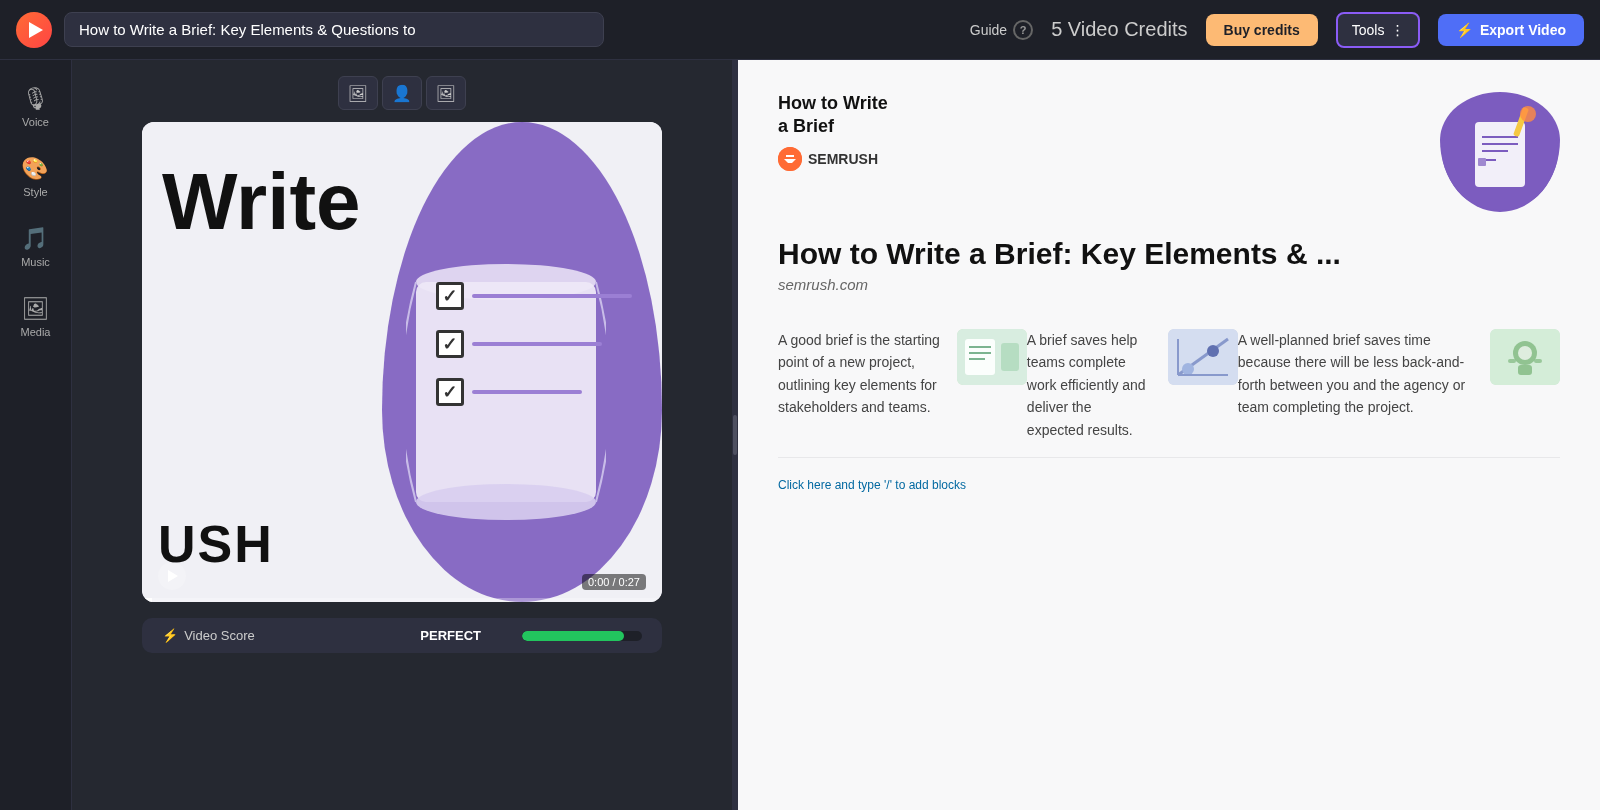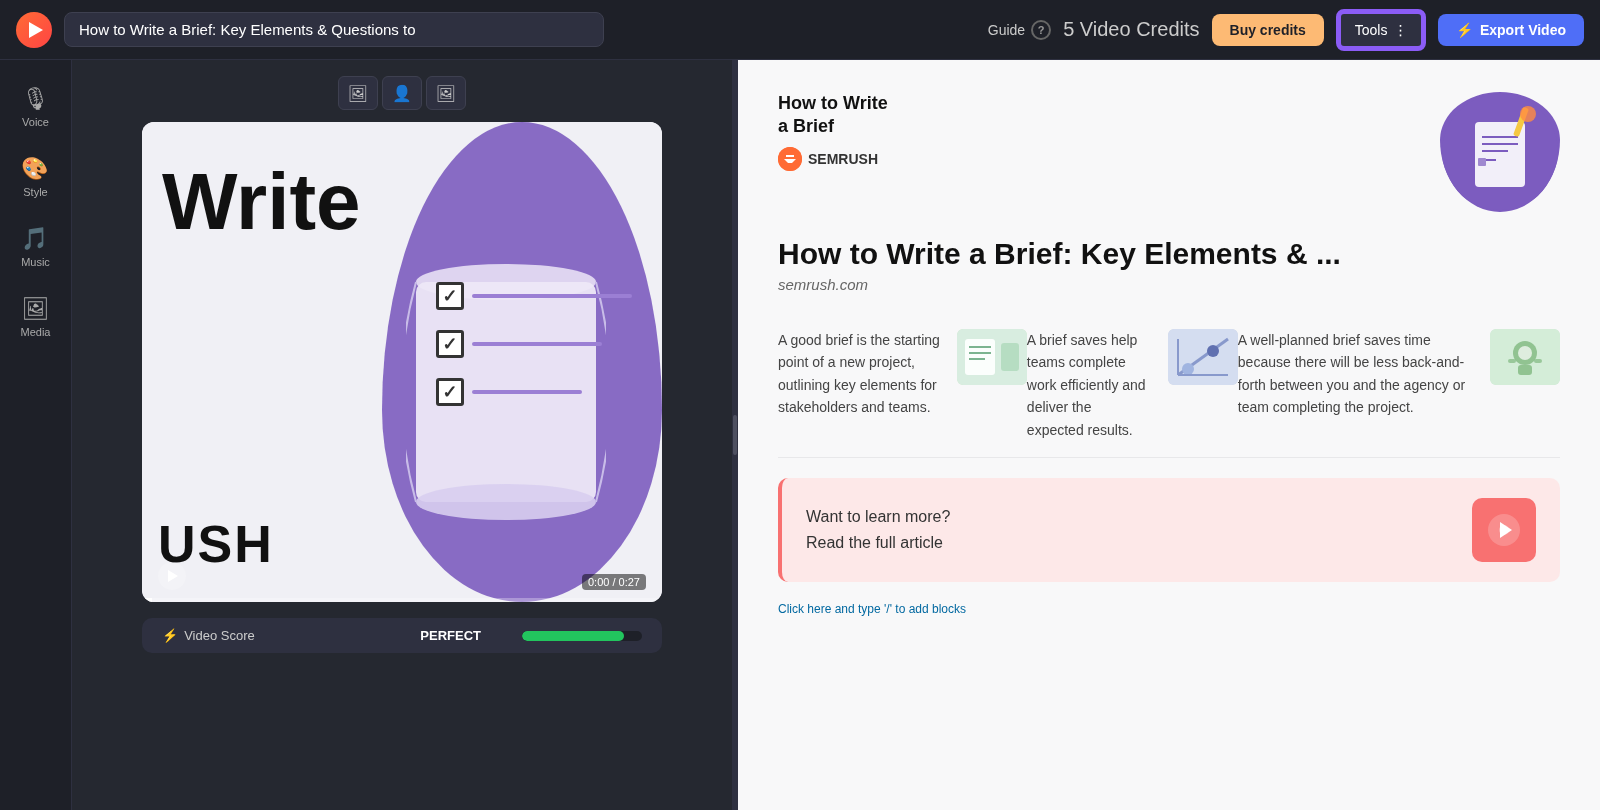--- a/index.html
+++ b/index.html
@@ -39,21 +39,21 @@
       border-radius: 8px;
       color: #fff;
       font-size: 15px;
       padding: 8px 14px;
       outline: none;
     }
     .topbar-right {
       margin-left: auto;
       display: flex;
       align-items: center;
-      gap: 12px;
+      gap: 18px;
     }
     .guide-btn {
       display: flex; align-items: center; gap: 6px;
       color: #ccc; font-size: 14px; cursor: pointer;
       background: none; border: none; color: #ccc;
     }
     .guide-icon {
       width: 20px; height: 20px;
       border: 2px solid #666;
       border-radius: 50%;
@@ -69,21 +69,21 @@
       border: none;
       border-radius: 8px;
       padding: 8px 18px;
       font-size: 14px;
       font-weight: 600;
       cursor: pointer;
     }
     .tools-btn {
       background: #2e3040;
       color: #fff;
-      border: 5px solid #8b5cf6;
+      border: 2px solid #8b5cf6;
       border-radius: 8px;
       padding: 8px 14px;
       font-size: 14px;
       cursor: pointer;
       display: flex; align-items: center; gap: 6px;
     }
     .export-btn {
       background: #4f6ef7;
       color: #fff;
       border: none;
@@ -628,31 +628,17 @@
             <circle cx="35" cy="24" r="12" fill="#80b880" opacity="0.8"></circle>
             <circle cx="35" cy="24" r="7" fill="#fff" opacity="0.7"></circle>
             <rect x="28" y="36" width="14" height="10" rx="3" fill="#80b880" opacity="0.8"></rect>
             <rect x="18" y="30" width="8" height="4" rx="2" fill="#80b880" opacity="0.7"></rect>
             <rect x="44" y="30" width="8" height="4" rx="2" fill="#80b880" opacity="0.7"></rect>
           </svg>
         </div>
       </div>
     </div>
 
-    <div class="cta-block">
-      <div class="cta-text">
-        <div>Want to learn more?</div>
-        <div>Read the full article</div>
-      </div>
-      <div class="cta-icon-btn">
-
-        <svg width="36" height="36" viewBox="0 0 36 36">
-          <circle cx="18" cy="18" r="16" fill="rgba(255,255,255,0.2)"></circle>
-          <path d="M14 10 L26 18 L14 26 Z" fill="white"></path>
-          <circle cx="18" cy="18" r="5" fill="rgba(255,255,255,0.3)"></circle>
-        </svg>
-      </div>
-    </div>
 
     <div class="add-blocks-hint">Click here and type '/' to add blocks</div>
 
   </div>
 </div>
 
 </body></html>

